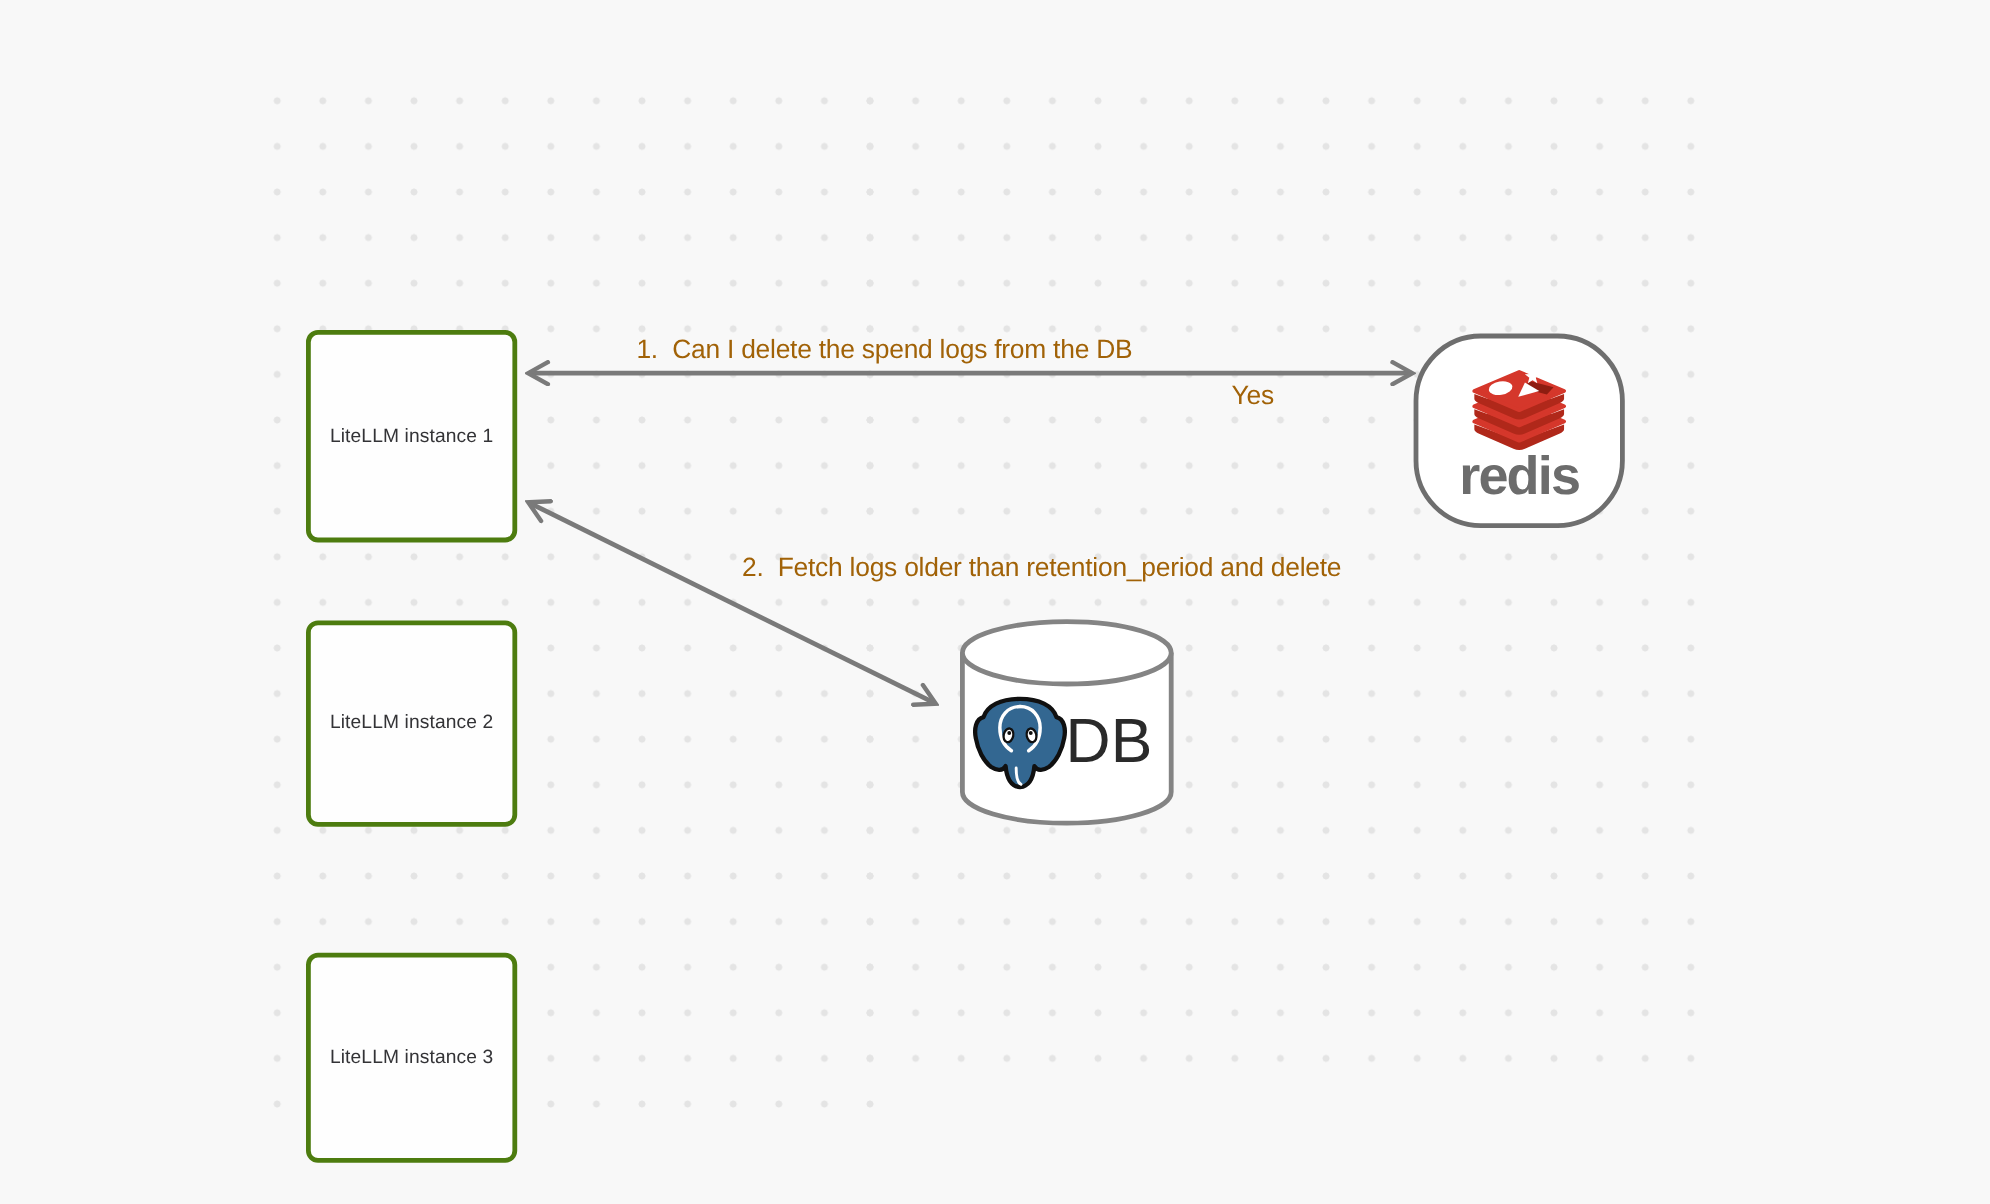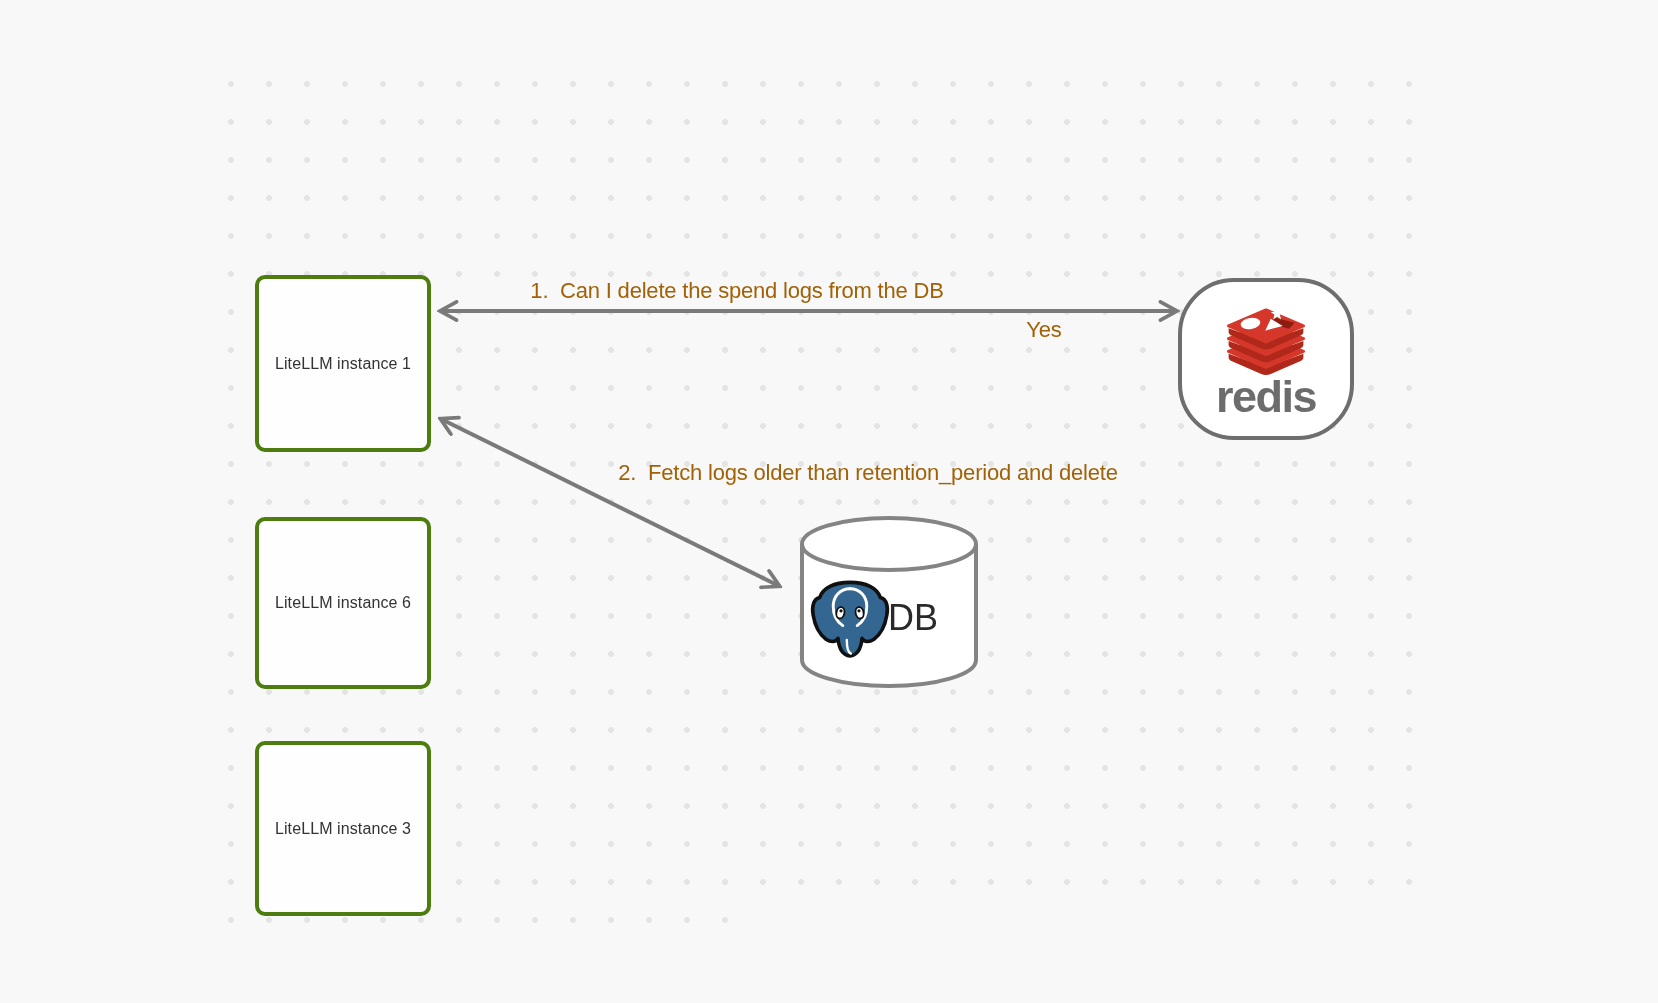--- a/index.html
+++ b/index.html
@@ -19,21 +19,21 @@
     position:absolute;left:255px;width:176px;
     background:#fefefe;border:4px solid #4d7c0f;border-radius:10px;
     box-sizing:border-box;
     display:flex;align-items:center;justify-content:center;
   }
   .inst-box .lbl{
     font-size:16px;color:#333336;letter-spacing:.1px;white-space:nowrap;
   }
   #inst1{top:275px;height:177px;}
   #inst2{top:517px;height:172px;}
-  #inst3{top:741px;height:175px;}
+  #inst3{top:794px;height:175px;}
   .redis-node{
     position:absolute;left:1178px;top:278px;width:176px;height:162px;
     background:#fff;border:4px solid #6e6e6e;border-radius:56px;
     box-sizing:border-box;
     display:flex;flex-direction:column;align-items:center;justify-content:center;
     padding-top:6px;
   }
   .redis-word{
     font-size:45px;font-weight:700;color:#6c6c6c;letter-spacing:-1.5px;
     line-height:1;margin-top:-2px;
@@ -42,21 +42,21 @@
     position:absolute;transform:translate(-50%,-50%);
     font-size:22px;font-weight:400;color:#a16207;
     white-space:pre;letter-spacing:-.2px;
   }
   #edge1-label{left:737px;top:291px;}
   #edge1-response{left:1044px;top:291px;margin-top:39px;}
   #edge2-label{left:868px;top:473px;}
   .db-node{position:absolute;left:798px;top:514px;width:182px;height:180px;}
   .db-label{
     position:absolute;left:888px;top:620px;transform:translateY(-54%);
-    font-size:36px;font-weight:500;color:#2a2a2a;letter-spacing:0;
+    font-size:52px;font-weight:500;color:#2a2a2a;letter-spacing:0;
   }
   .pg-elephant{position:absolute;left:809px;top:580px;}
   svg{display:block;}
   .edges-overlay{position:absolute;left:0;top:0;pointer-events:none;}
 </style>
 </head>
 <body>
 
 <div class="dotgrid left"></div>
 <div class="dotgrid right"></div>
@@ -72,21 +72,21 @@
 </svg>
 
 <div class="edge-label" id="edge1-label">1.  Can I delete the spend logs from the DB</div>
 <div class="edge-label" id="edge1-response">Yes</div>
 <div class="edge-label" id="edge2-label">2.  Fetch logs older than retention_period and delete</div>
 
 <div class="inst-box" id="inst1">
   <span class="lbl">LiteLLM instance 1</span>
 </div>
 <div class="inst-box" id="inst2">
-  <span class="lbl">LiteLLM instance 6</span>
+  <span class="lbl">LiteLLM instance 2</span>
 </div>
 <div class="inst-box" id="inst3">
   <span class="lbl">LiteLLM instance 3</span>
 </div>
 
 <div class="redis-node">
   <svg width="80" height="70" viewBox="0 0 100 88">
 
     <g>
       <path d="M3,60 L3,65 Q3,67.5 8,69.8 L44,85.5 Q50,88 56,85.5 L92,69.8 Q97,67.5 97,65 L97,60 L50,77 Z" fill="#b0281a"></path>

